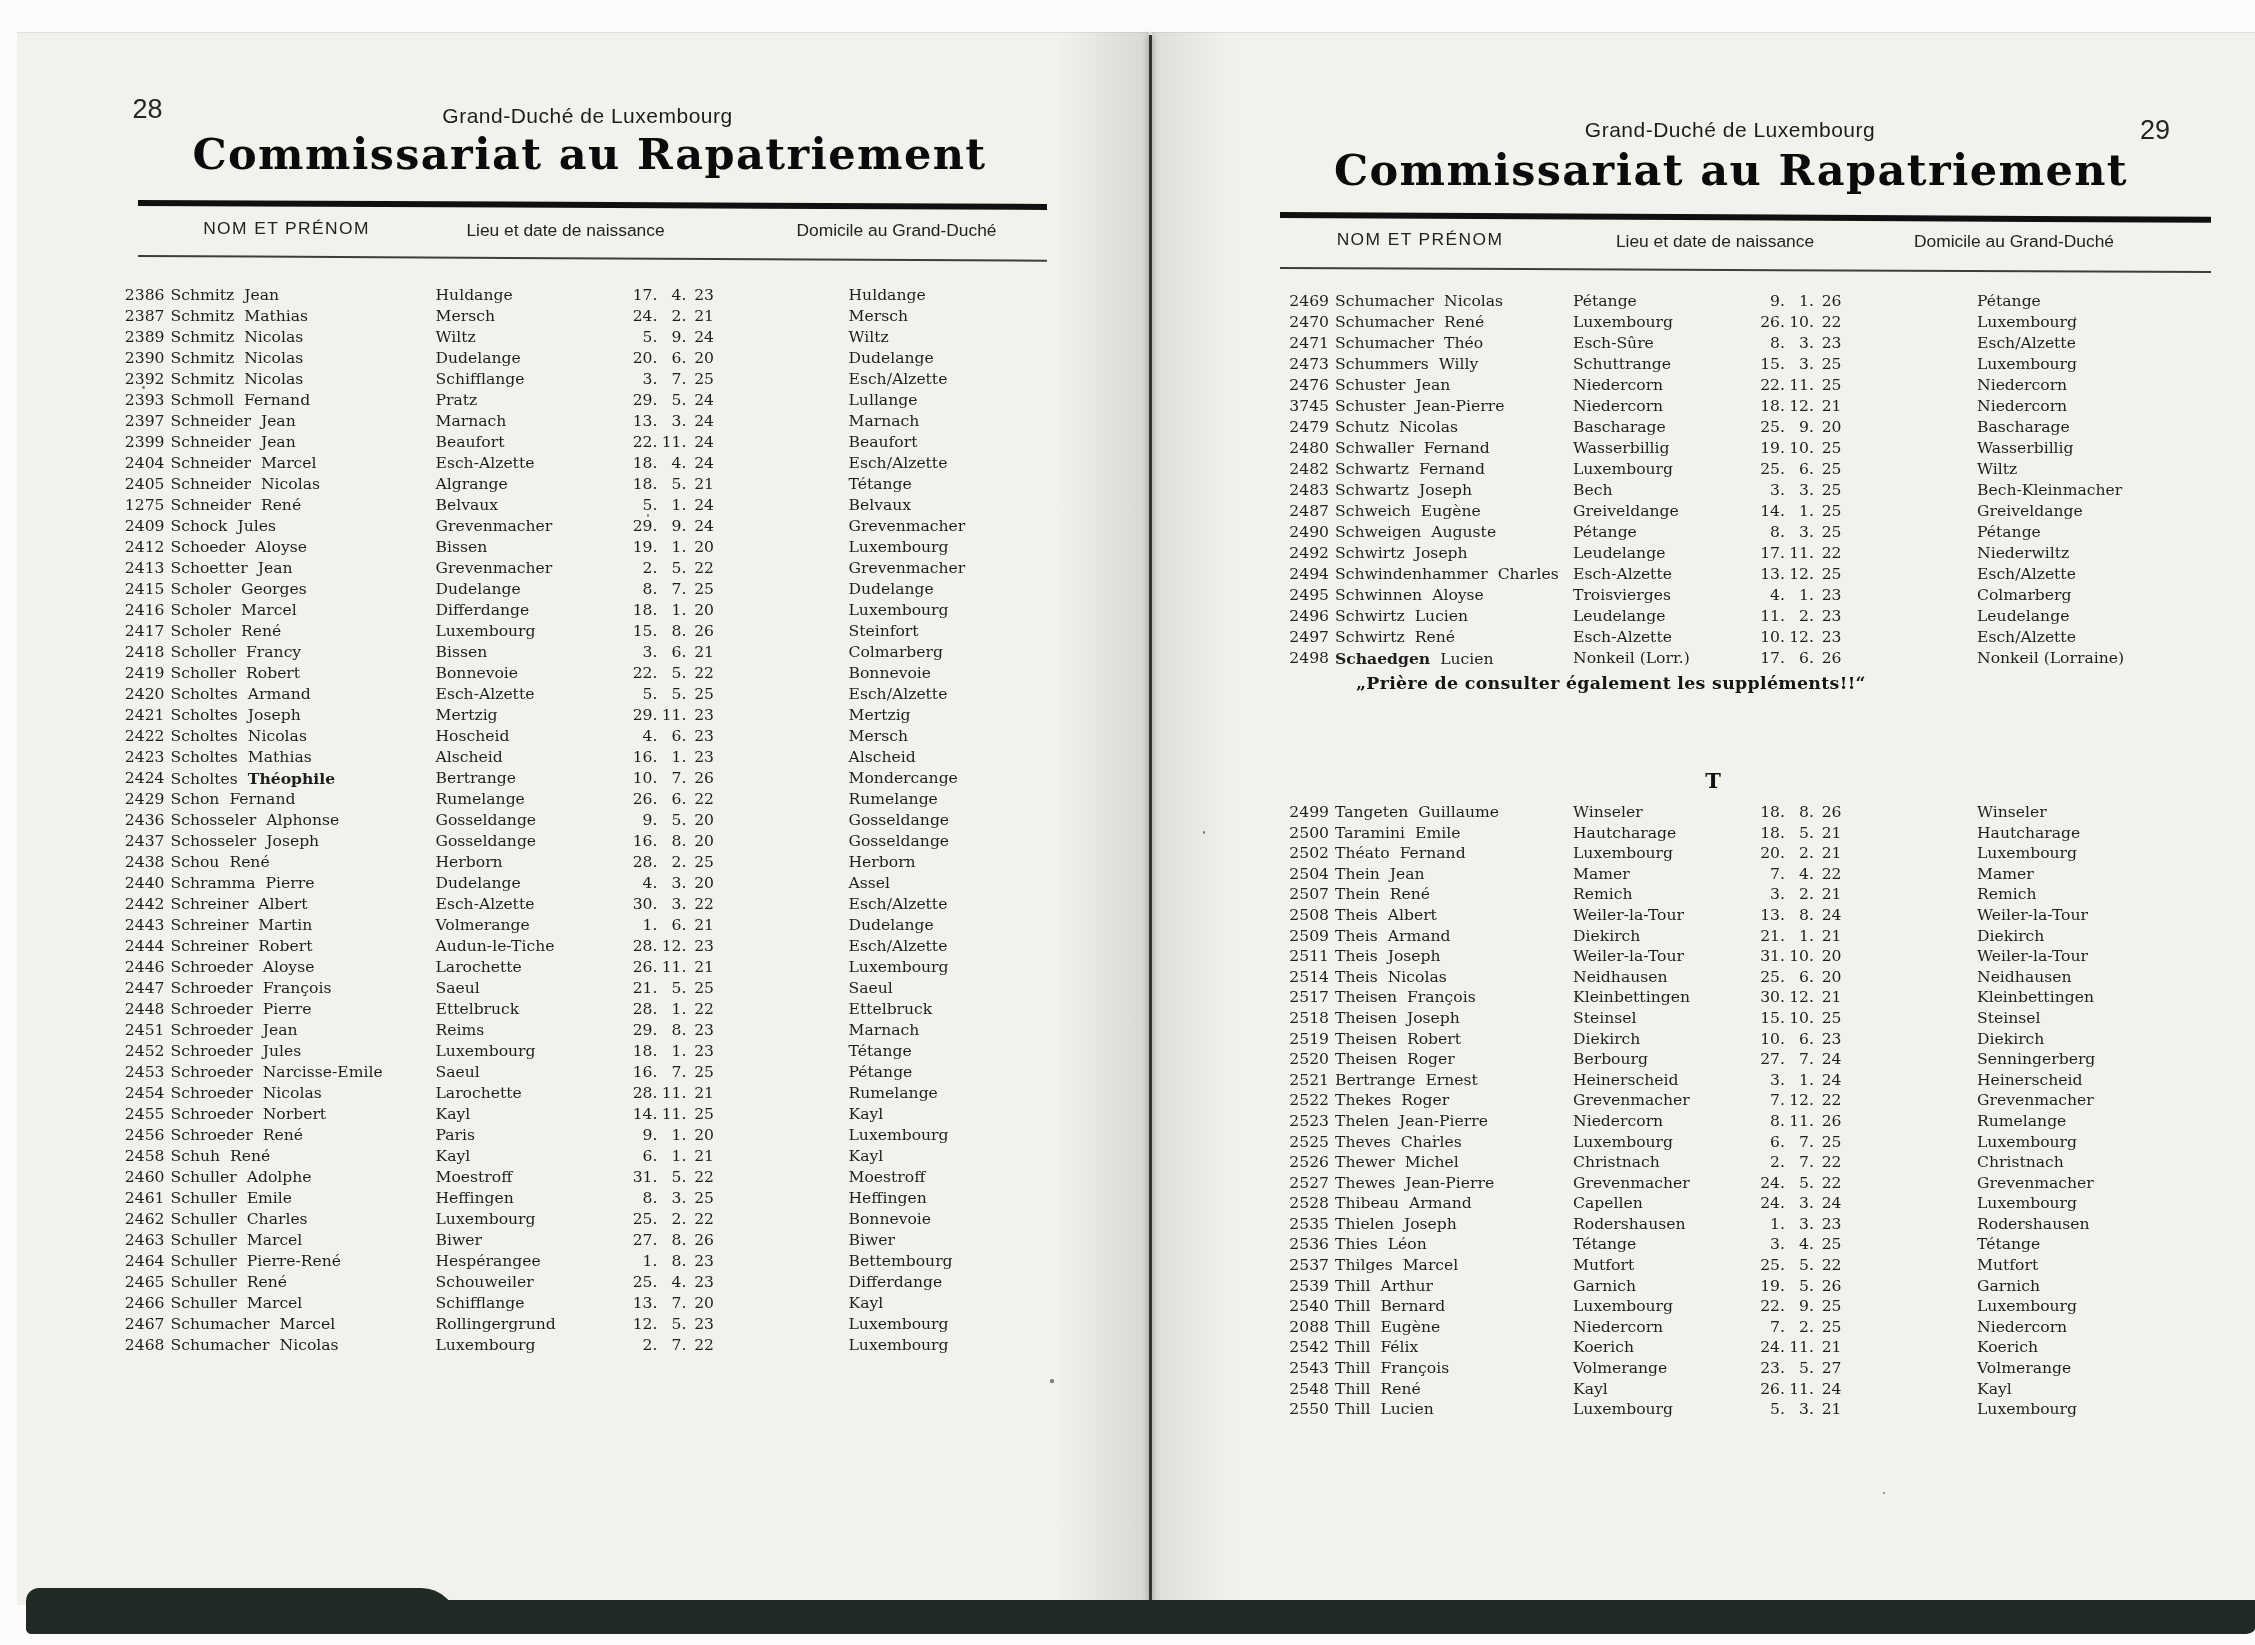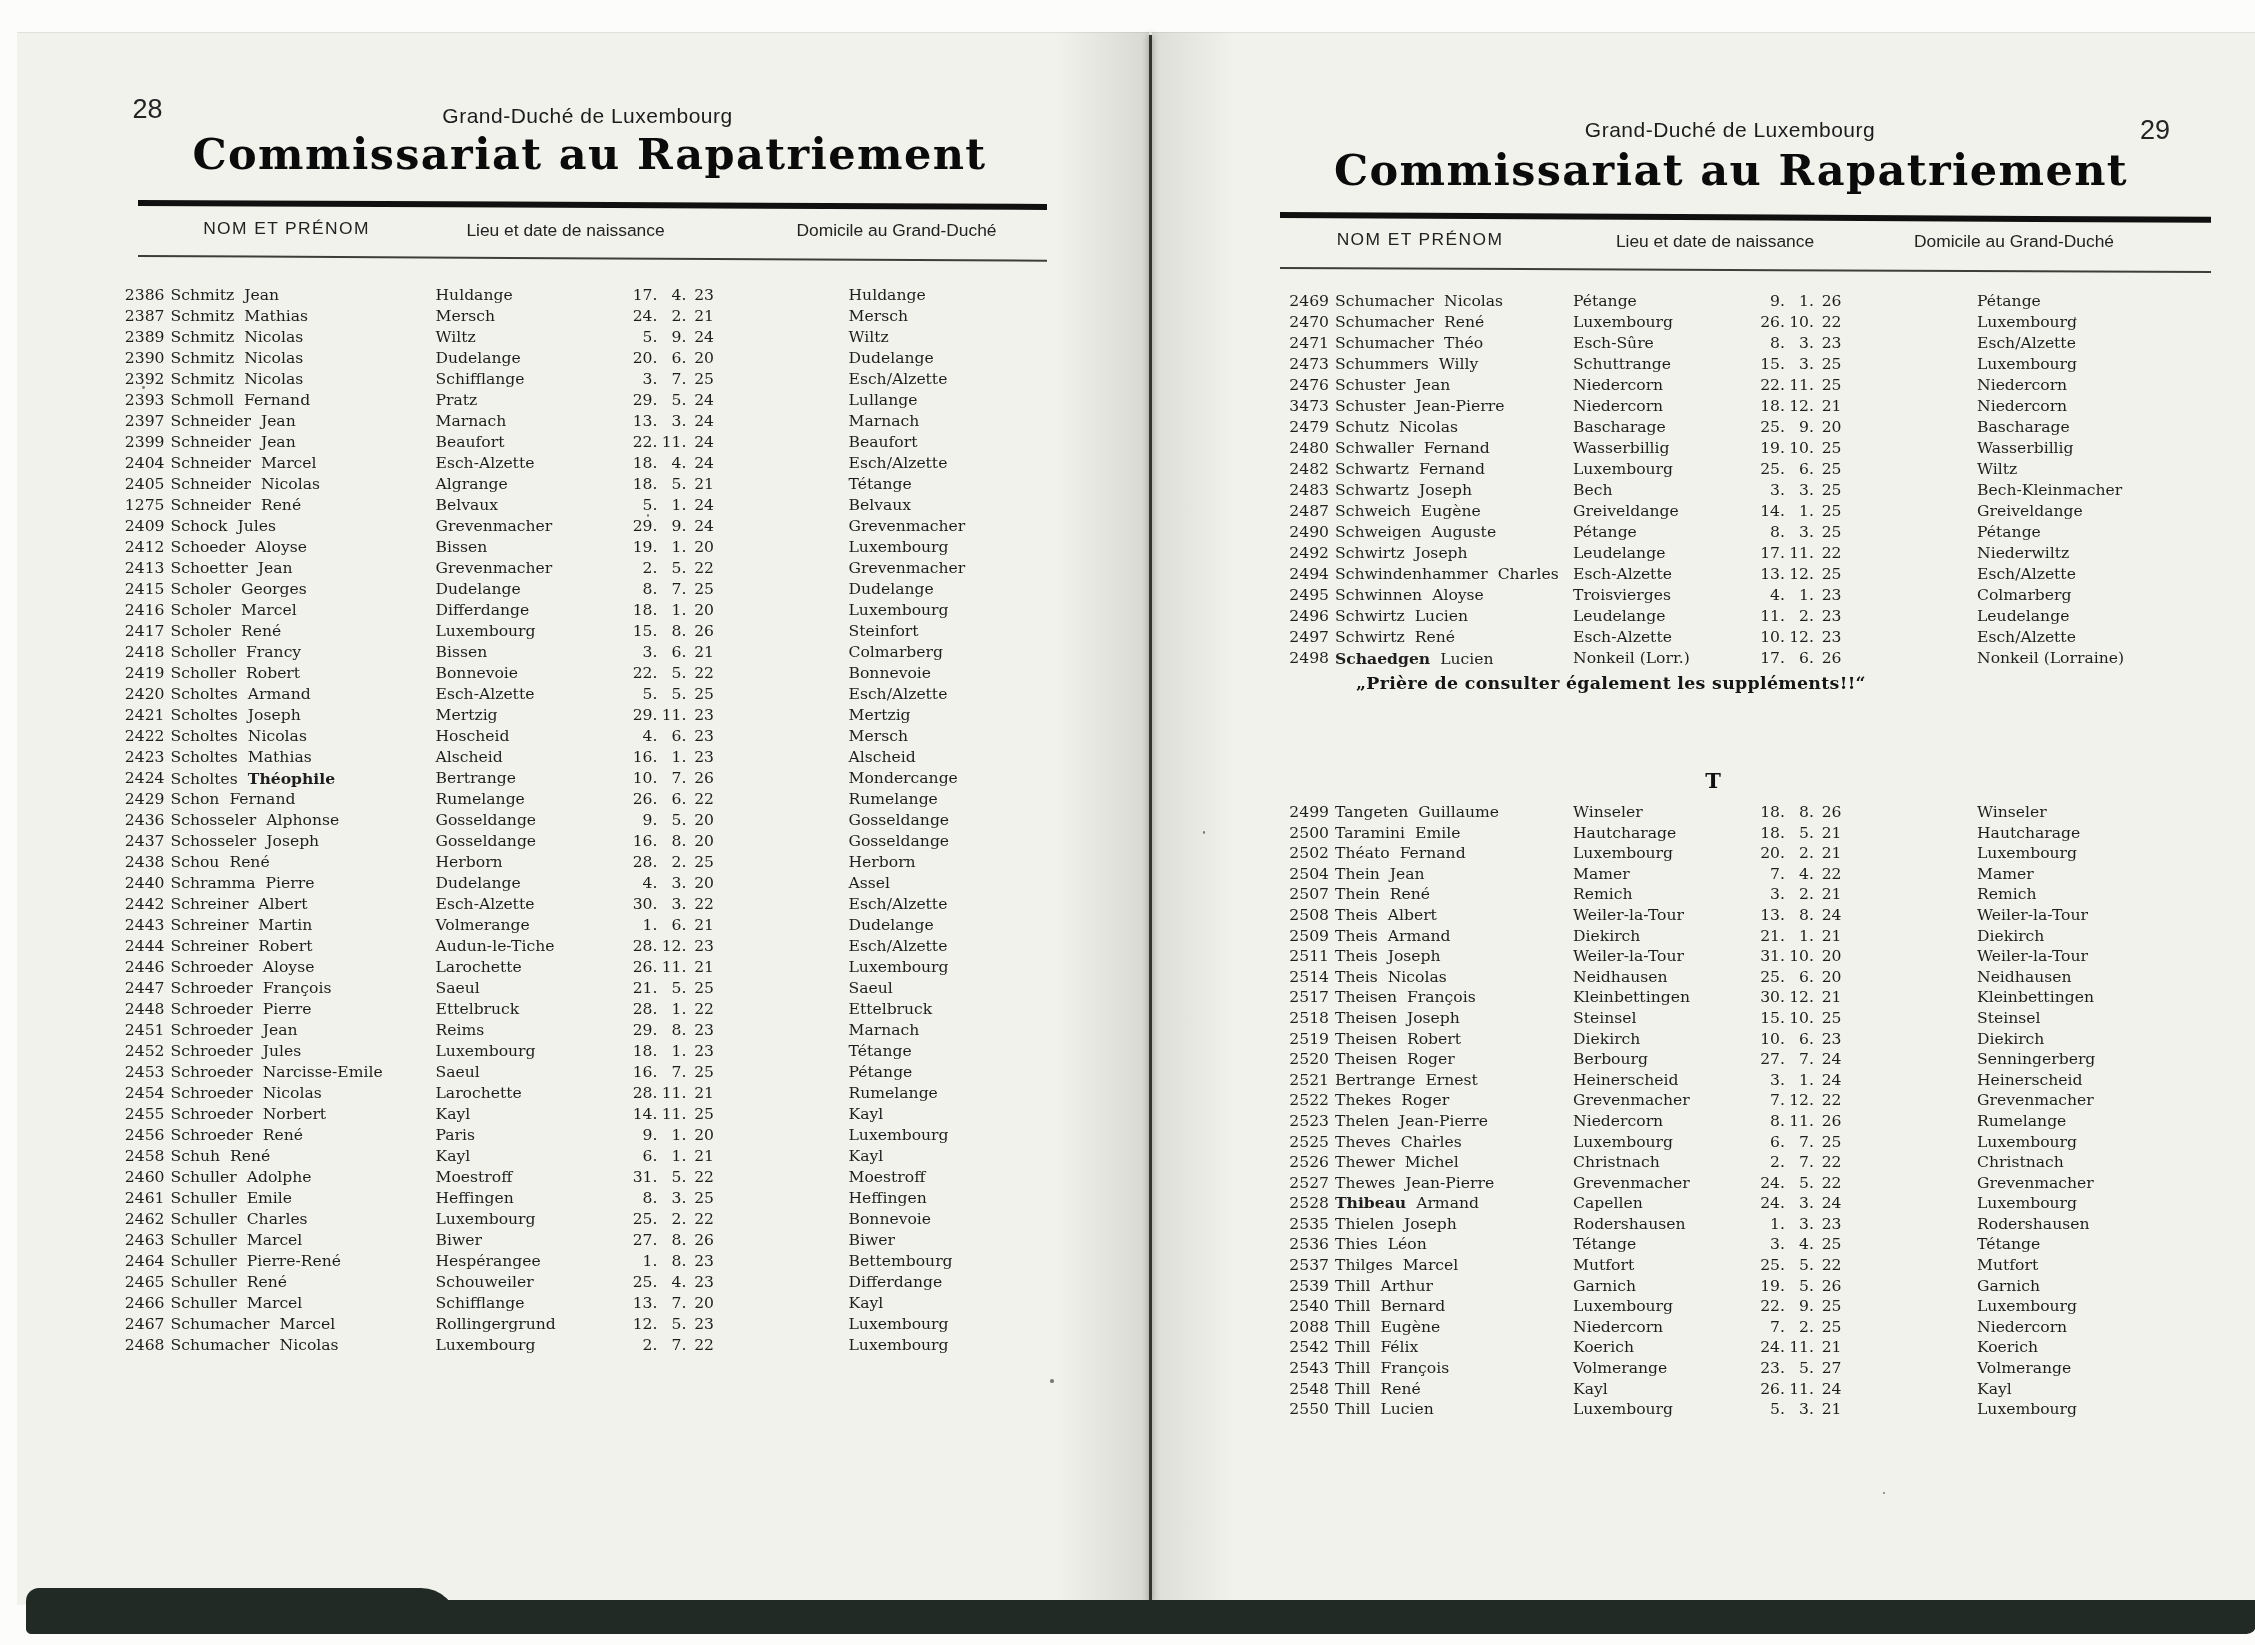--- a/index.html
+++ b/index.html
@@ -745,21 +745,21 @@
         <span class="cell c-name"><span class="surname" style="position: static;">Schuster</span><span class="given" style="position: static;">Jean</span></span>
         <span class="cell c-place">Niedercorn</span>
         <span class="cell c-date">
           <span class="dd" style="position: static;">22.</span>
           <span class="mm" style="position: static;">11.</span>
           <span class="yy" style="position: static;">25</span>
         </span>
         <span class="cell c-dom">Niedercorn</span>
       </div>
       <div class="row">
-        <span class="cell c-id">3473</span>
+        <span class="cell c-id">3745</span>
         <span class="cell c-name"><span class="surname" style="position: static;">Schuster</span><span class="given" style="position: static;">Jean-Pierre</span></span>
         <span class="cell c-place">Niedercorn</span>
         <span class="cell c-date">
           <span class="dd" style="position: static;">18.</span>
           <span class="mm" style="position: static;">12.</span>
           <span class="yy" style="position: static;">21</span>
         </span>
         <span class="cell c-dom">Niedercorn</span>
       </div>
       <div class="row">
@@ -1102,21 +1102,21 @@
         <span class="cell c-place">Grevenmacher</span>
         <span class="cell c-date">
           <span class="dd" style="position: static;">24.</span>
           <span class="mm" style="position: static;">5.</span>
           <span class="yy" style="position: static;">22</span>
         </span>
         <span class="cell c-dom">Grevenmacher</span>
       </div>
       <div class="row">
         <span class="cell c-id">2528</span>
-        <span class="cell c-name"><span class="surname" style="position: static; font-weight: bold;">Thibeau</span><span class="given" style="position: static;">Armand</span></span>
+        <span class="cell c-name"><span class="surname" style="position: static;">Thibeau</span><span class="given" style="position: static;">Armand</span></span>
         <span class="cell c-place">Capellen</span>
         <span class="cell c-date">
           <span class="dd" style="position: static;">24.</span>
           <span class="mm" style="position: static;">3.</span>
           <span class="yy" style="position: static;">24</span>
         </span>
         <span class="cell c-dom">Luxembourg</span>
       </div>
       <div class="row">
         <span class="cell c-id">2535</span>

